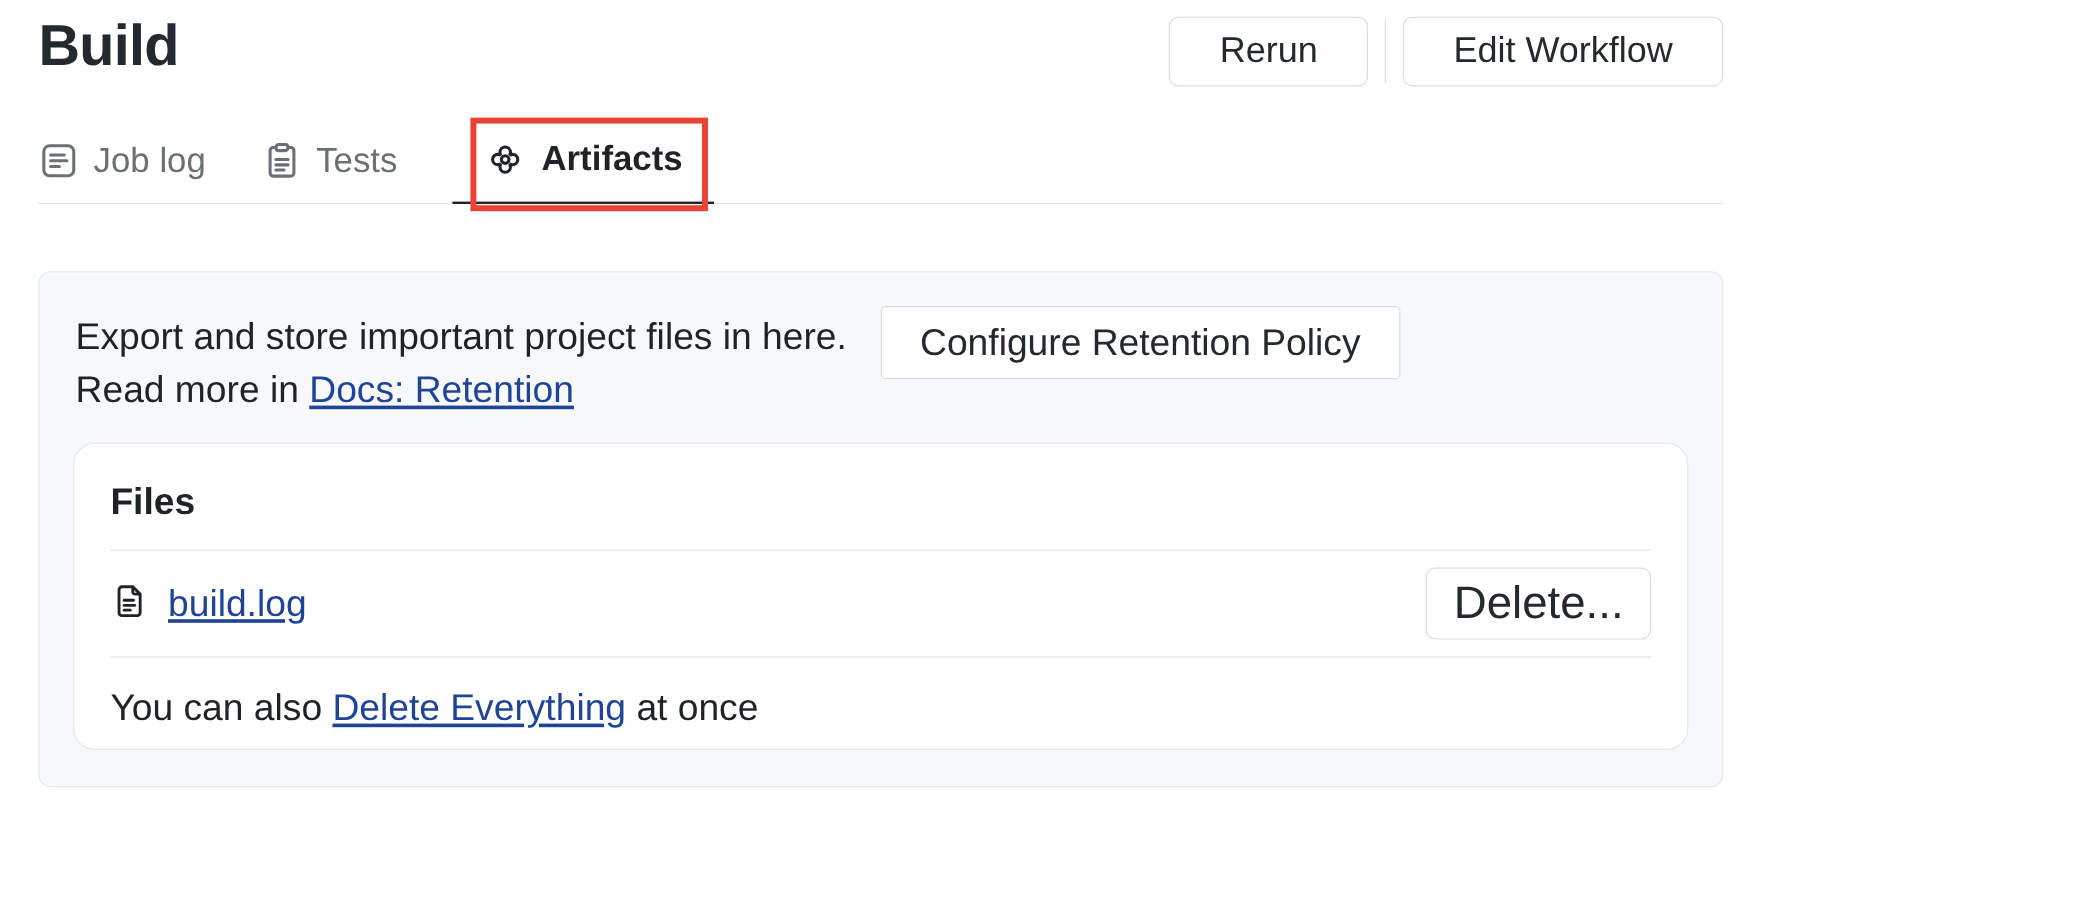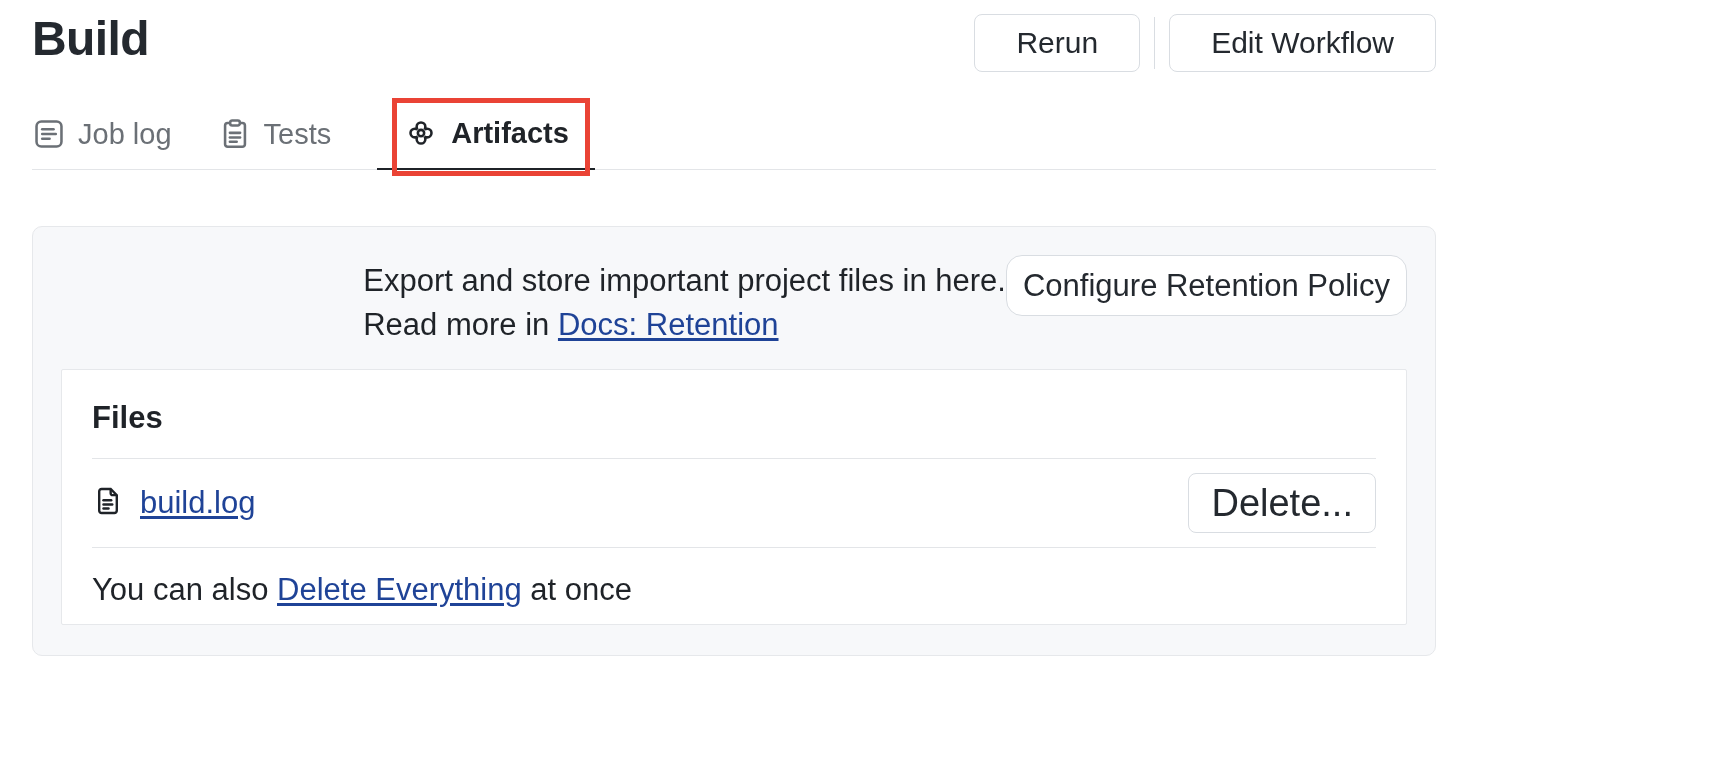--- a/index.html
+++ b/index.html
@@ -122,48 +122,49 @@
     margin-top: 56px;
     background: #f7f8fa;
     border: 1px solid #e6e8eb;
     border-radius: 10px;
     padding: 26px 28px 28px 28px;
     height: 430px;
   }
   .panel-top {
     display: flex;
     align-items: flex-start;
-    justify-content: flex-end;
+    justify-content: flex-start;
+    gap: 28px;
   }
   .panel-desc {
     font-size: 31px;
     line-height: 1.42;
     color: #1f2328;
     padding-left: 2px;
     padding-top: 6px;
   }
   .link {
     color: #1f4397;
     text-decoration: underline;
     text-underline-offset: 3px;
     cursor: pointer;
   }
   .btn-retention {
     font-size: 31px;
-    padding: 14px 16px;
-    border-radius: 16px;
+    padding: 14px 32px;
+    border-radius: 4px;
     margin-top: 2px;
   }
 
   
   .files-card {
     margin-top: 22px;
     background: #ffffff;
     border: 1px solid #e6e8eb;
-    border-radius: 2px;
+    border-radius: 18px;
     padding: 24px 30px 30px 30px;
     height: 256px;
   }
   .files-title {
     font-size: 31px;
     font-weight: 700;
     color: #1f2328;
     margin: 6px 0 0 0;
   }
   .files-sep {

